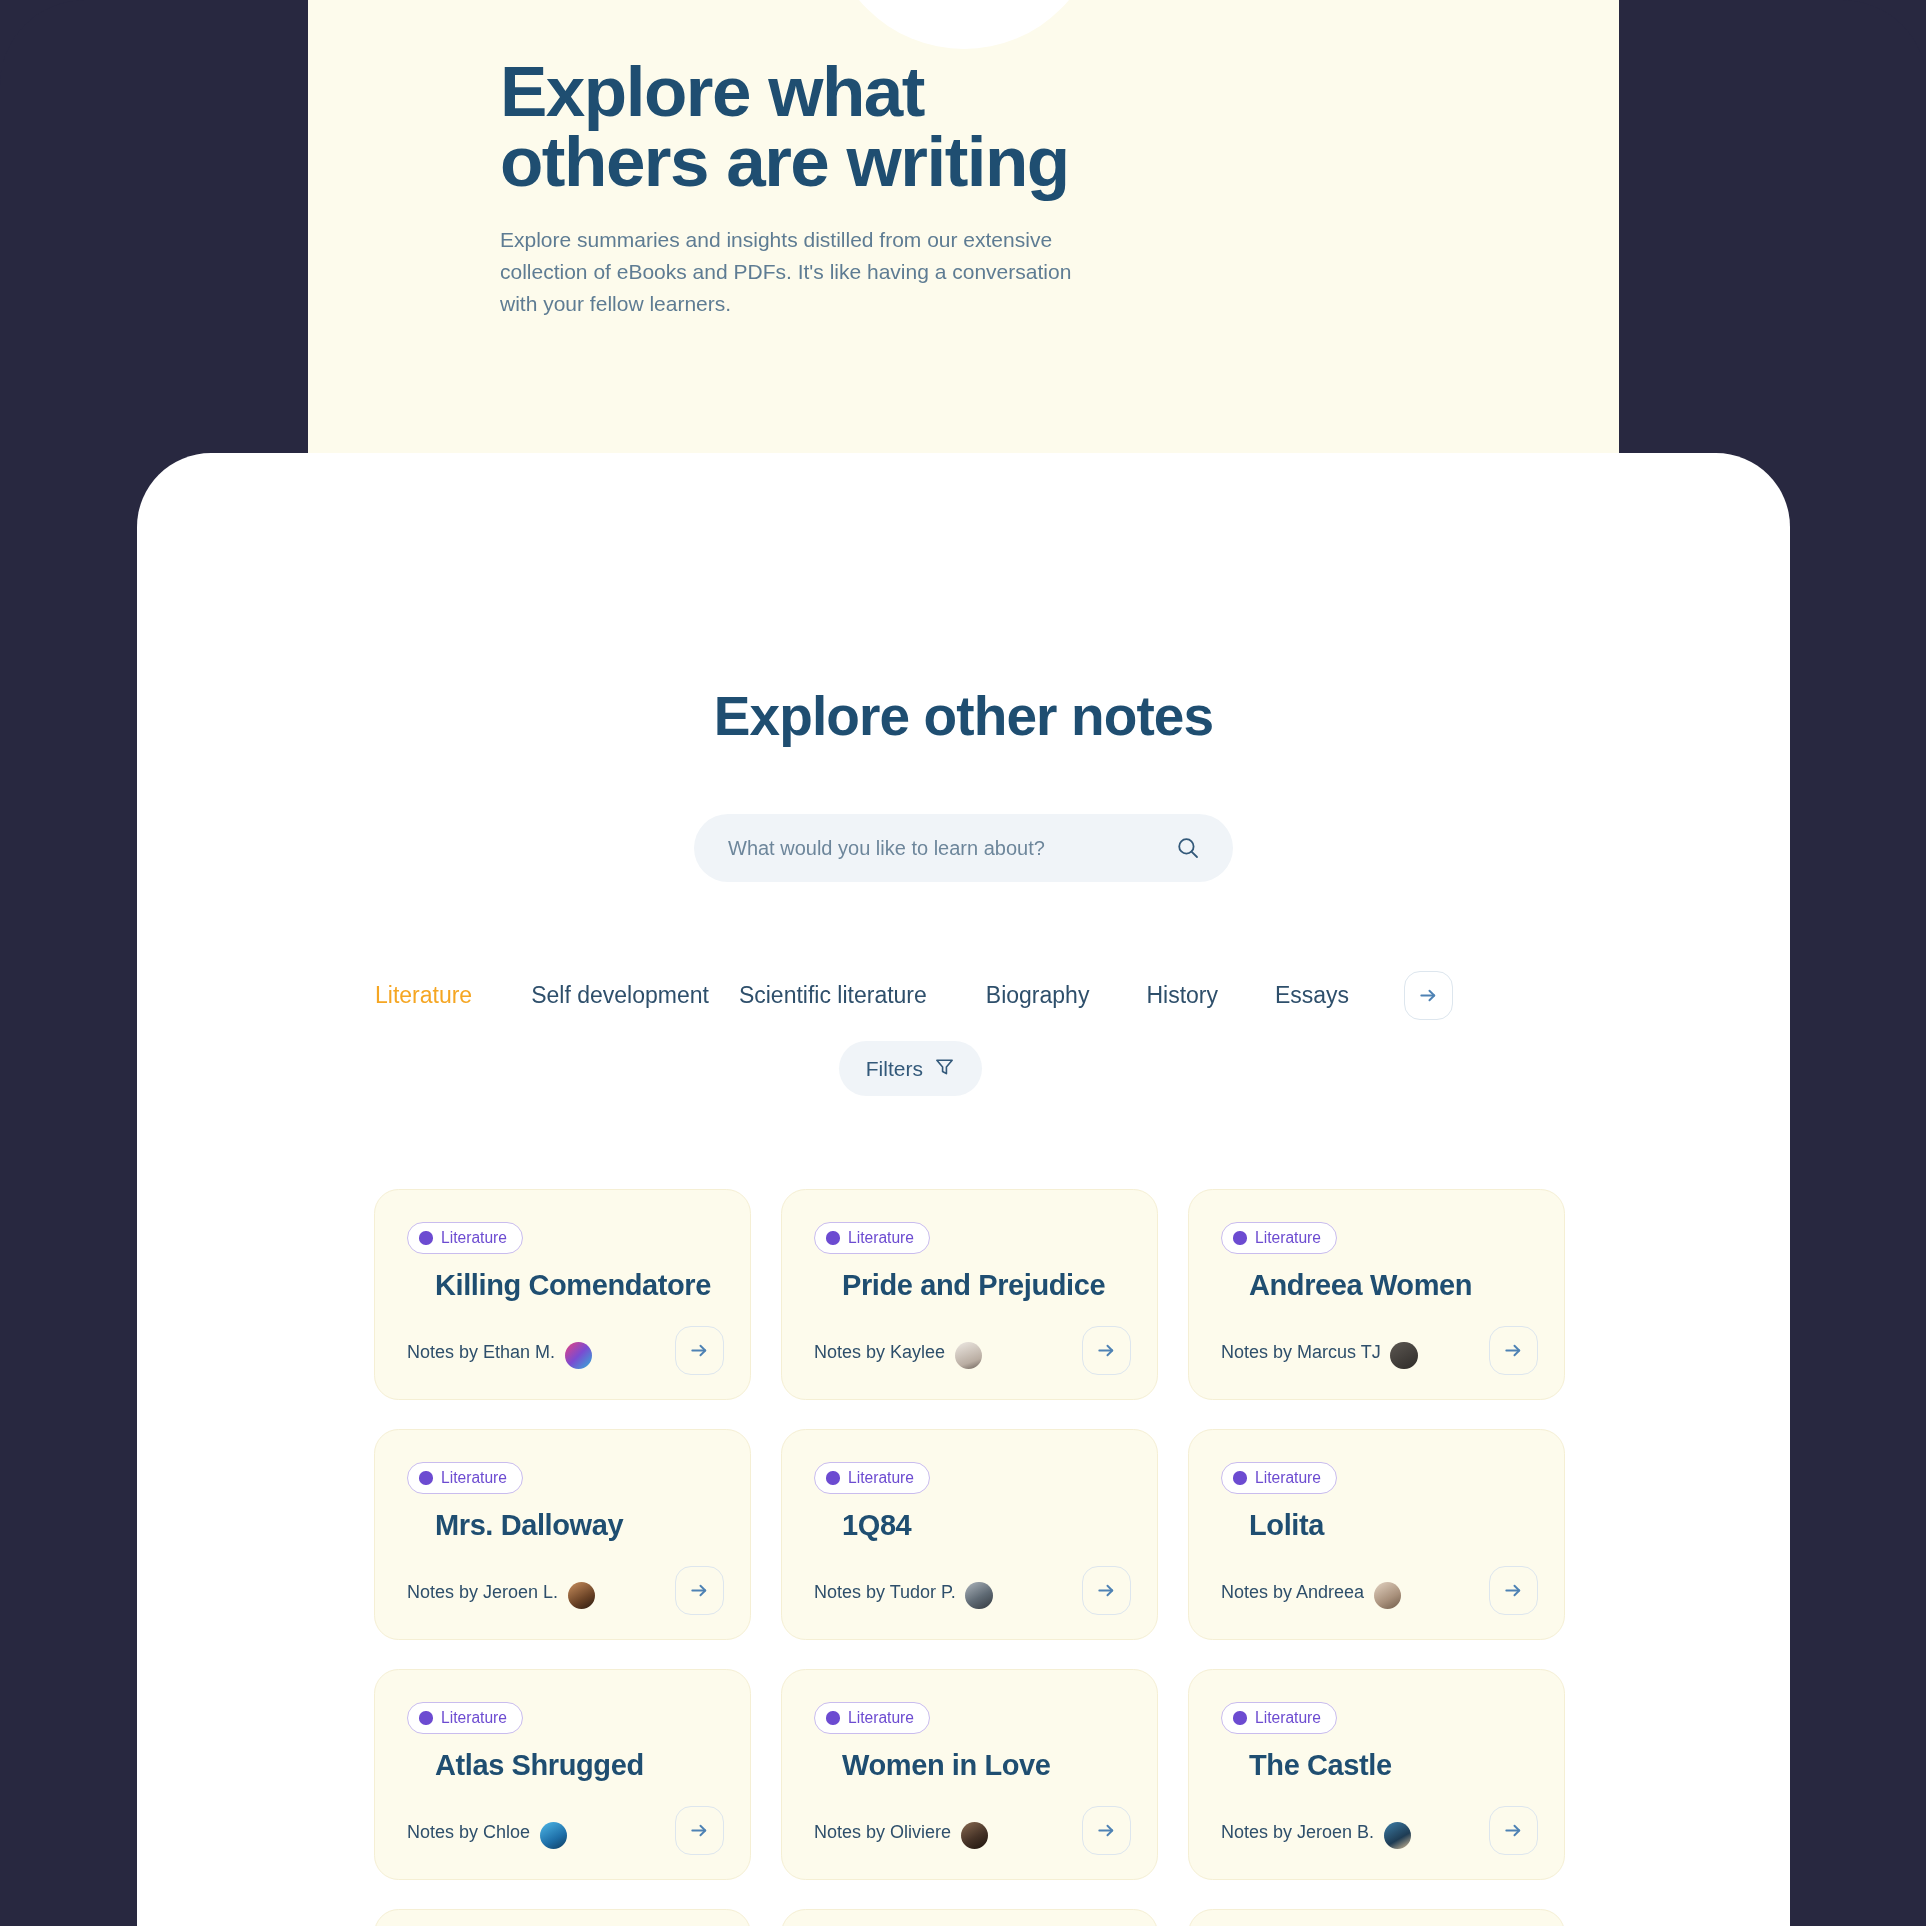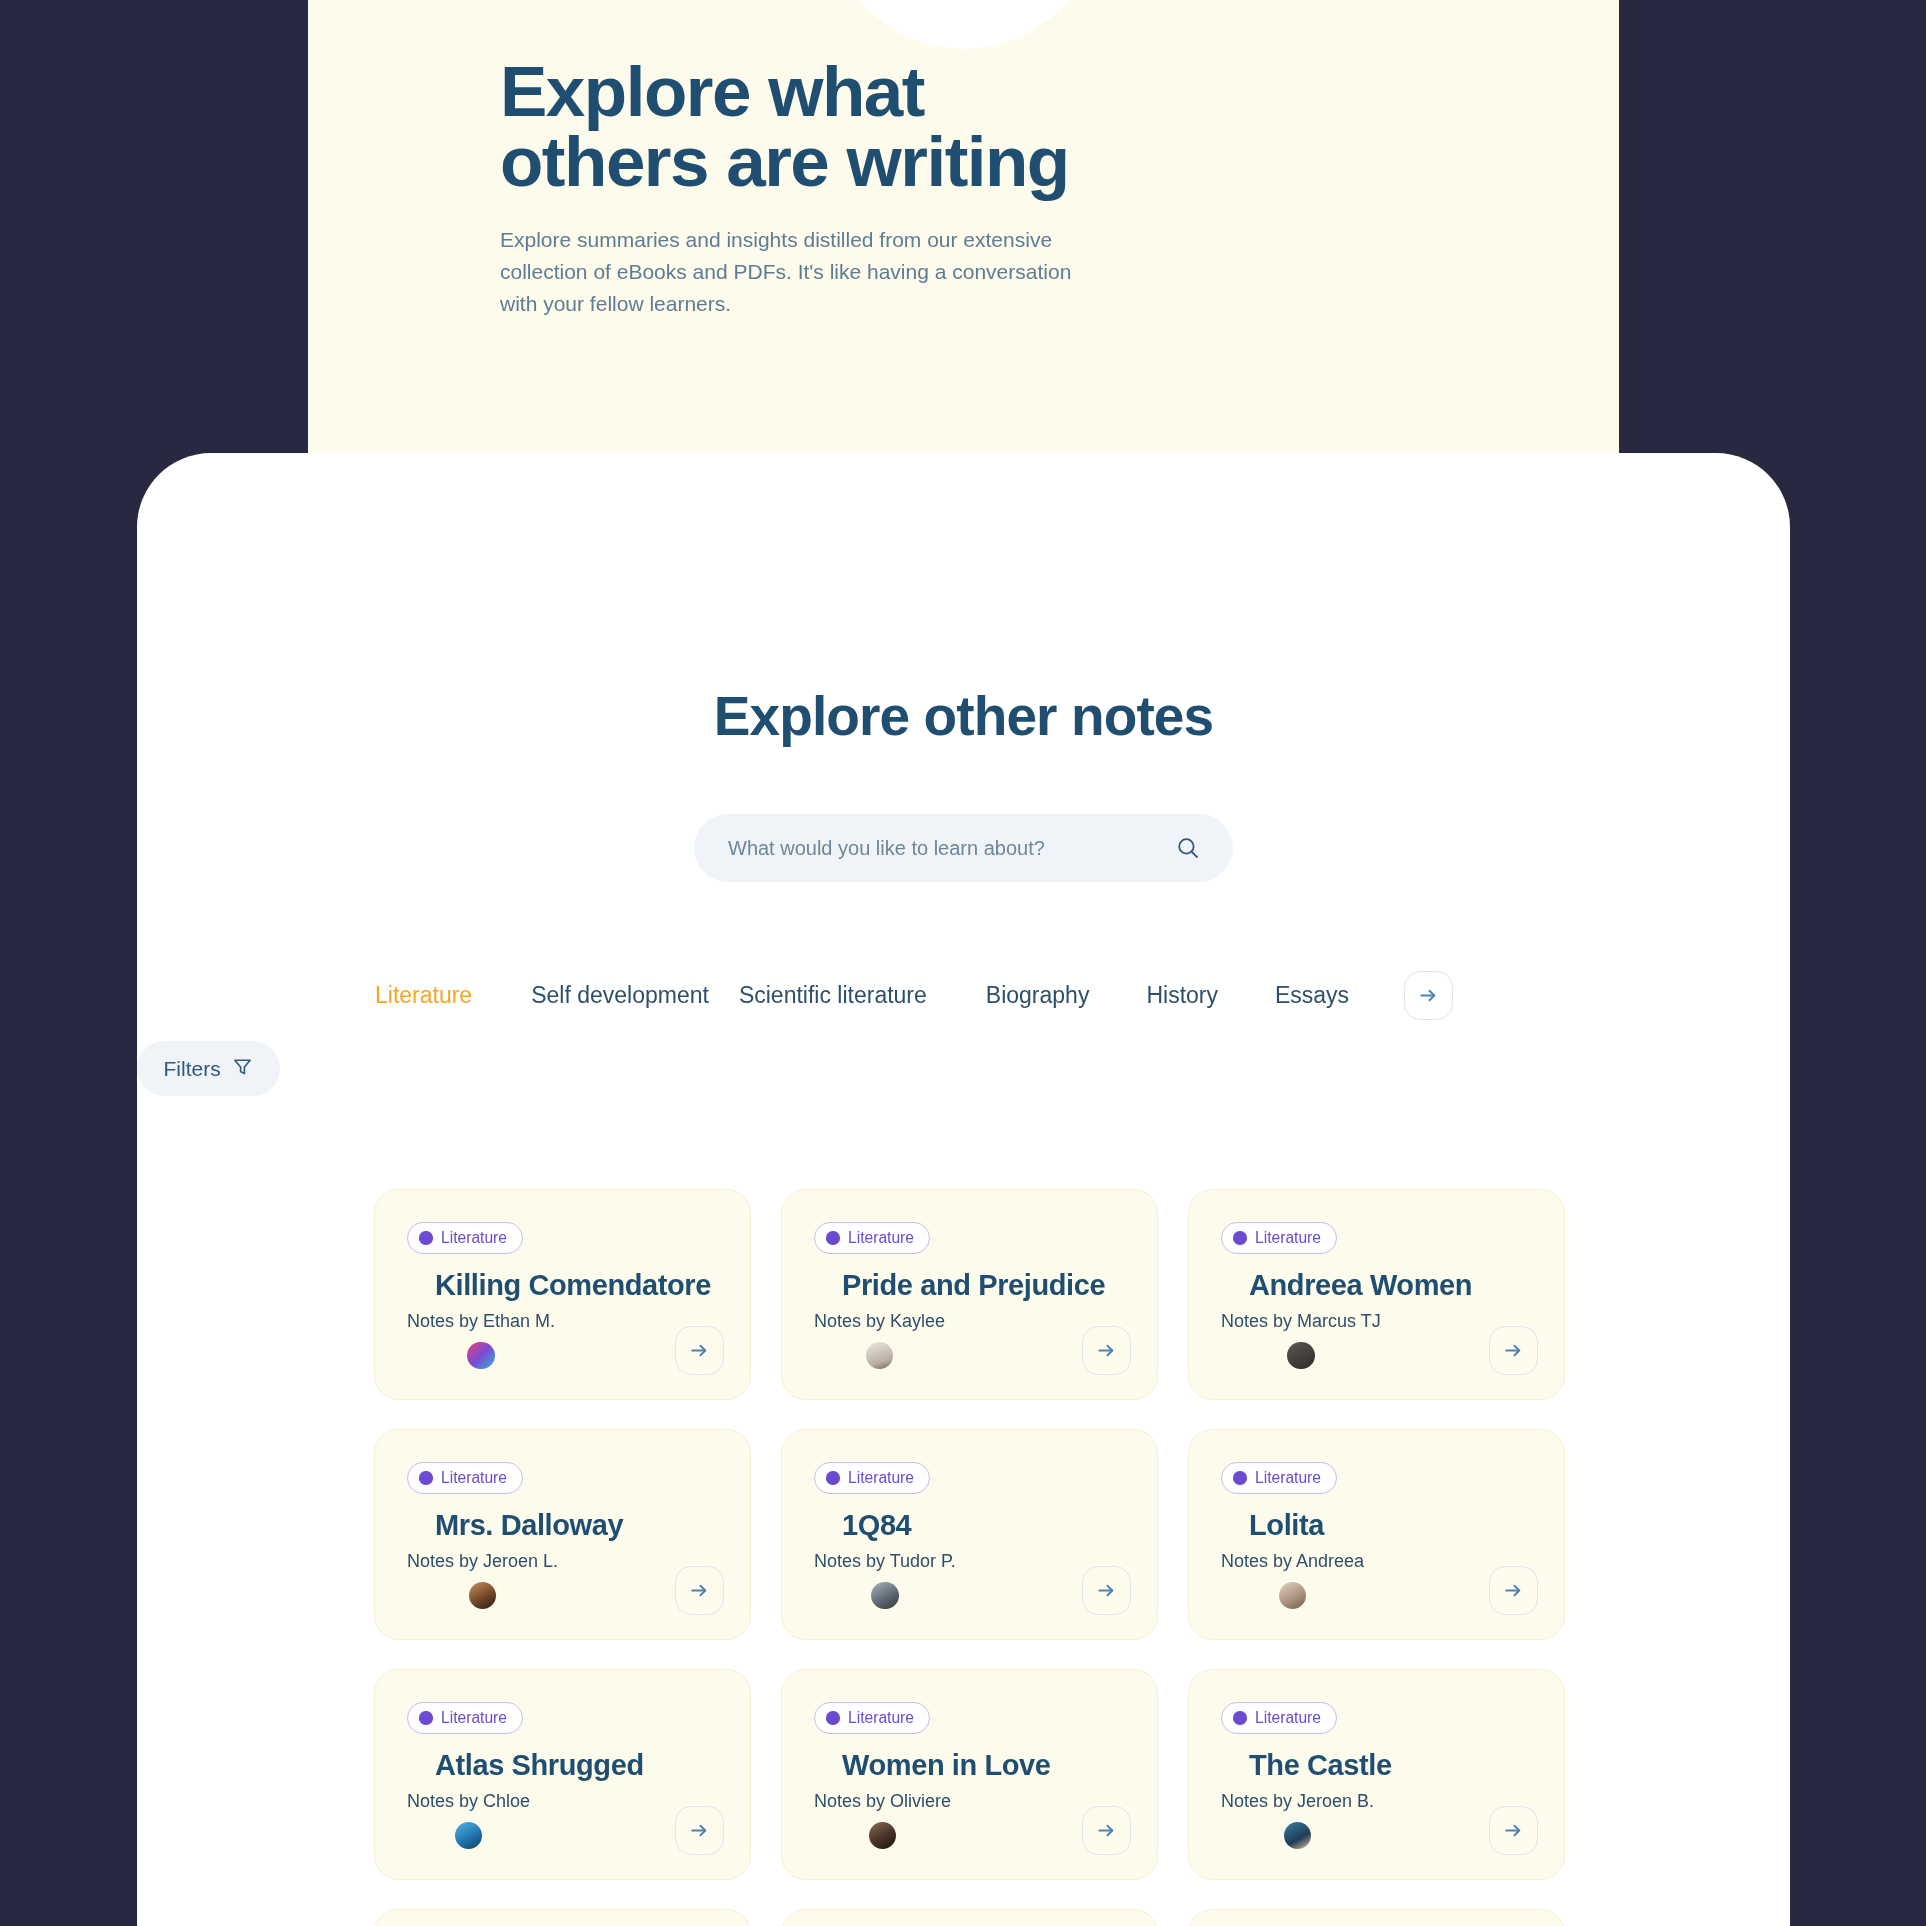--- a/index.html
+++ b/index.html
@@ -147,21 +147,21 @@
     display: flex;
     align-items: center;
     justify-content: center;
     flex: 0 0 auto;
     cursor: pointer;
   }
 
   
   .filters-row {
     display: flex;
-    justify-content: flex-start;
+    justify-content: center;
     padding-right: 106px;
     margin-top: 21px;
   }
   .filters-btn {
     display: inline-flex;
     align-items: center;
     gap: 11.4px;
     height: 55px;
     padding: 0 26.5px;
     background: #F0F4F8;
@@ -214,23 +214,21 @@
     font-weight: 700;
     color: #1F4E71;
     letter-spacing: -0.4px;
     margin-left: 28px;
   }
   .card-foot {
     position: absolute;
     left: 32px;
     bottom: 30px;
     display: flex;
-    align-items: center;
     gap: 9.5px;
-    flex-direction: column;
   }
   .card-author {
     font-size: 18px;
     color: #2E4F6B;
   }
   .avatar {
     width: 27.4px; height: 27.4px;
     border-radius: 50%;
     flex: 0 0 auto;
     background: #9aa7b5;

